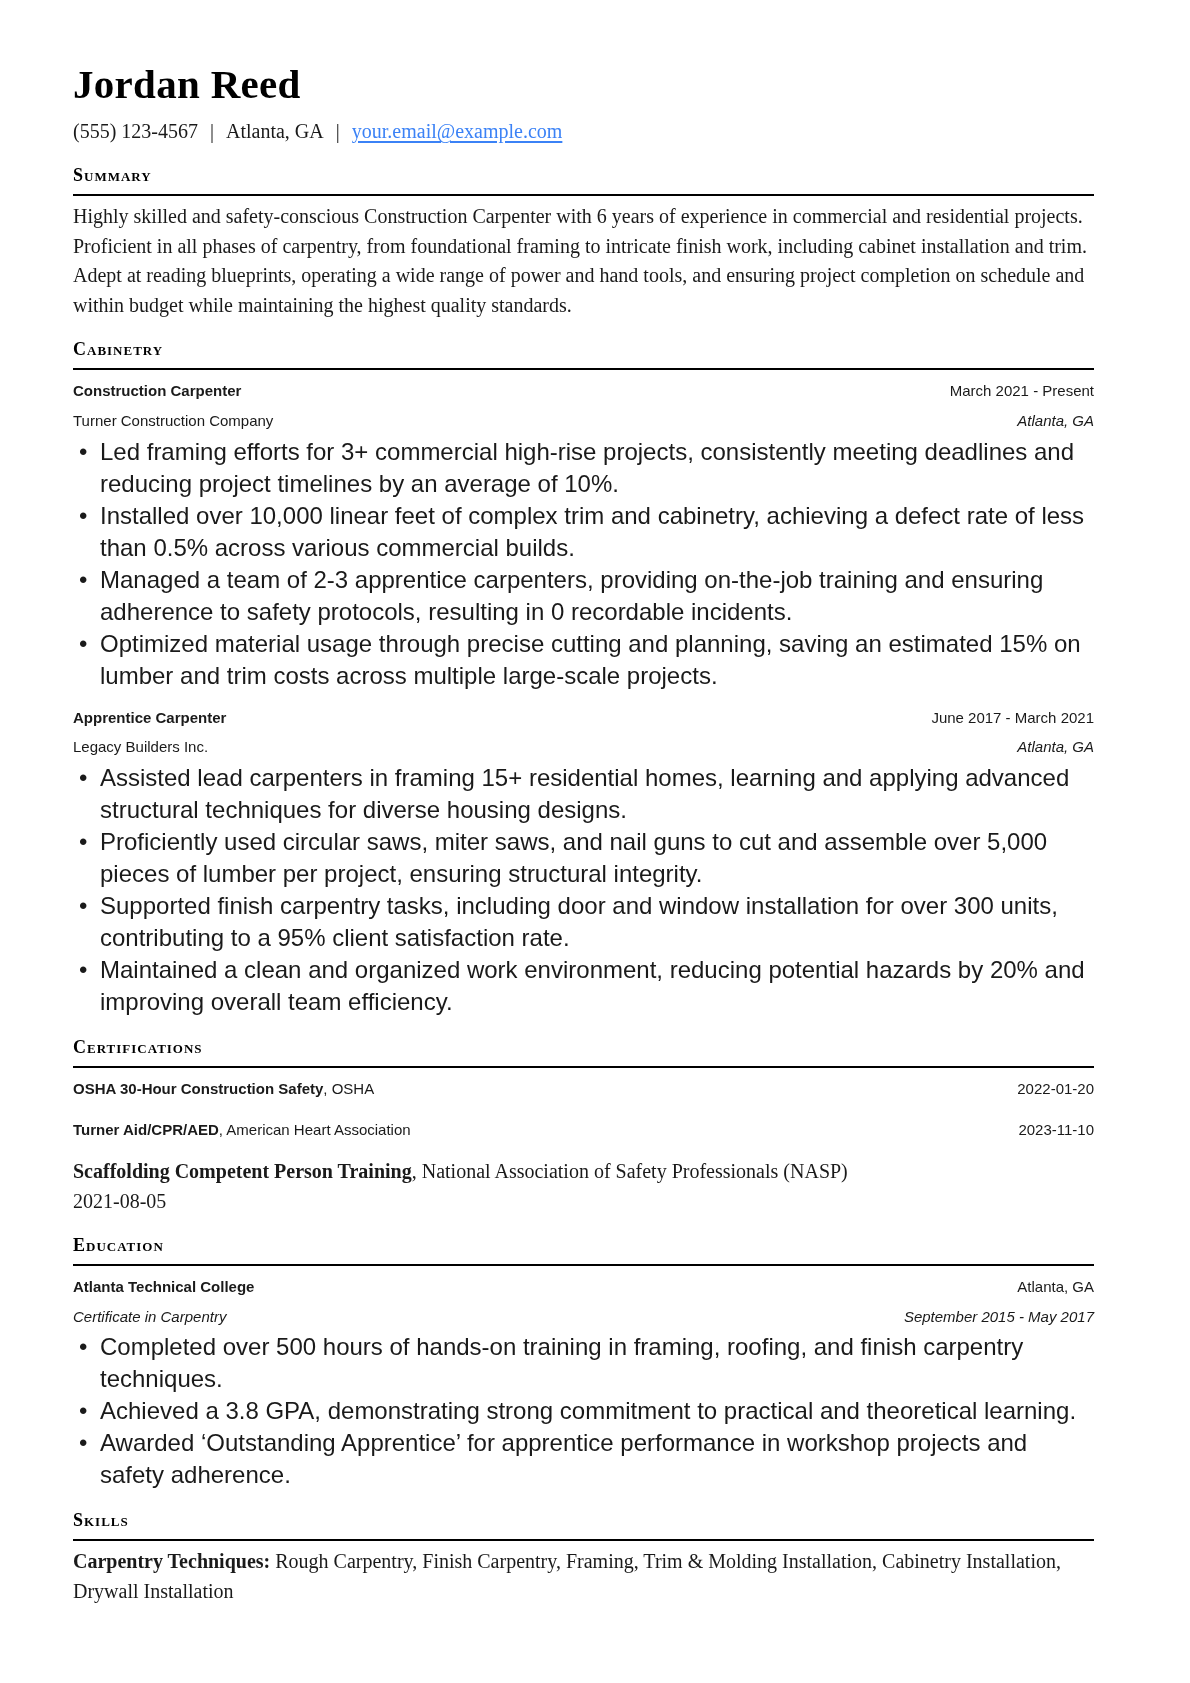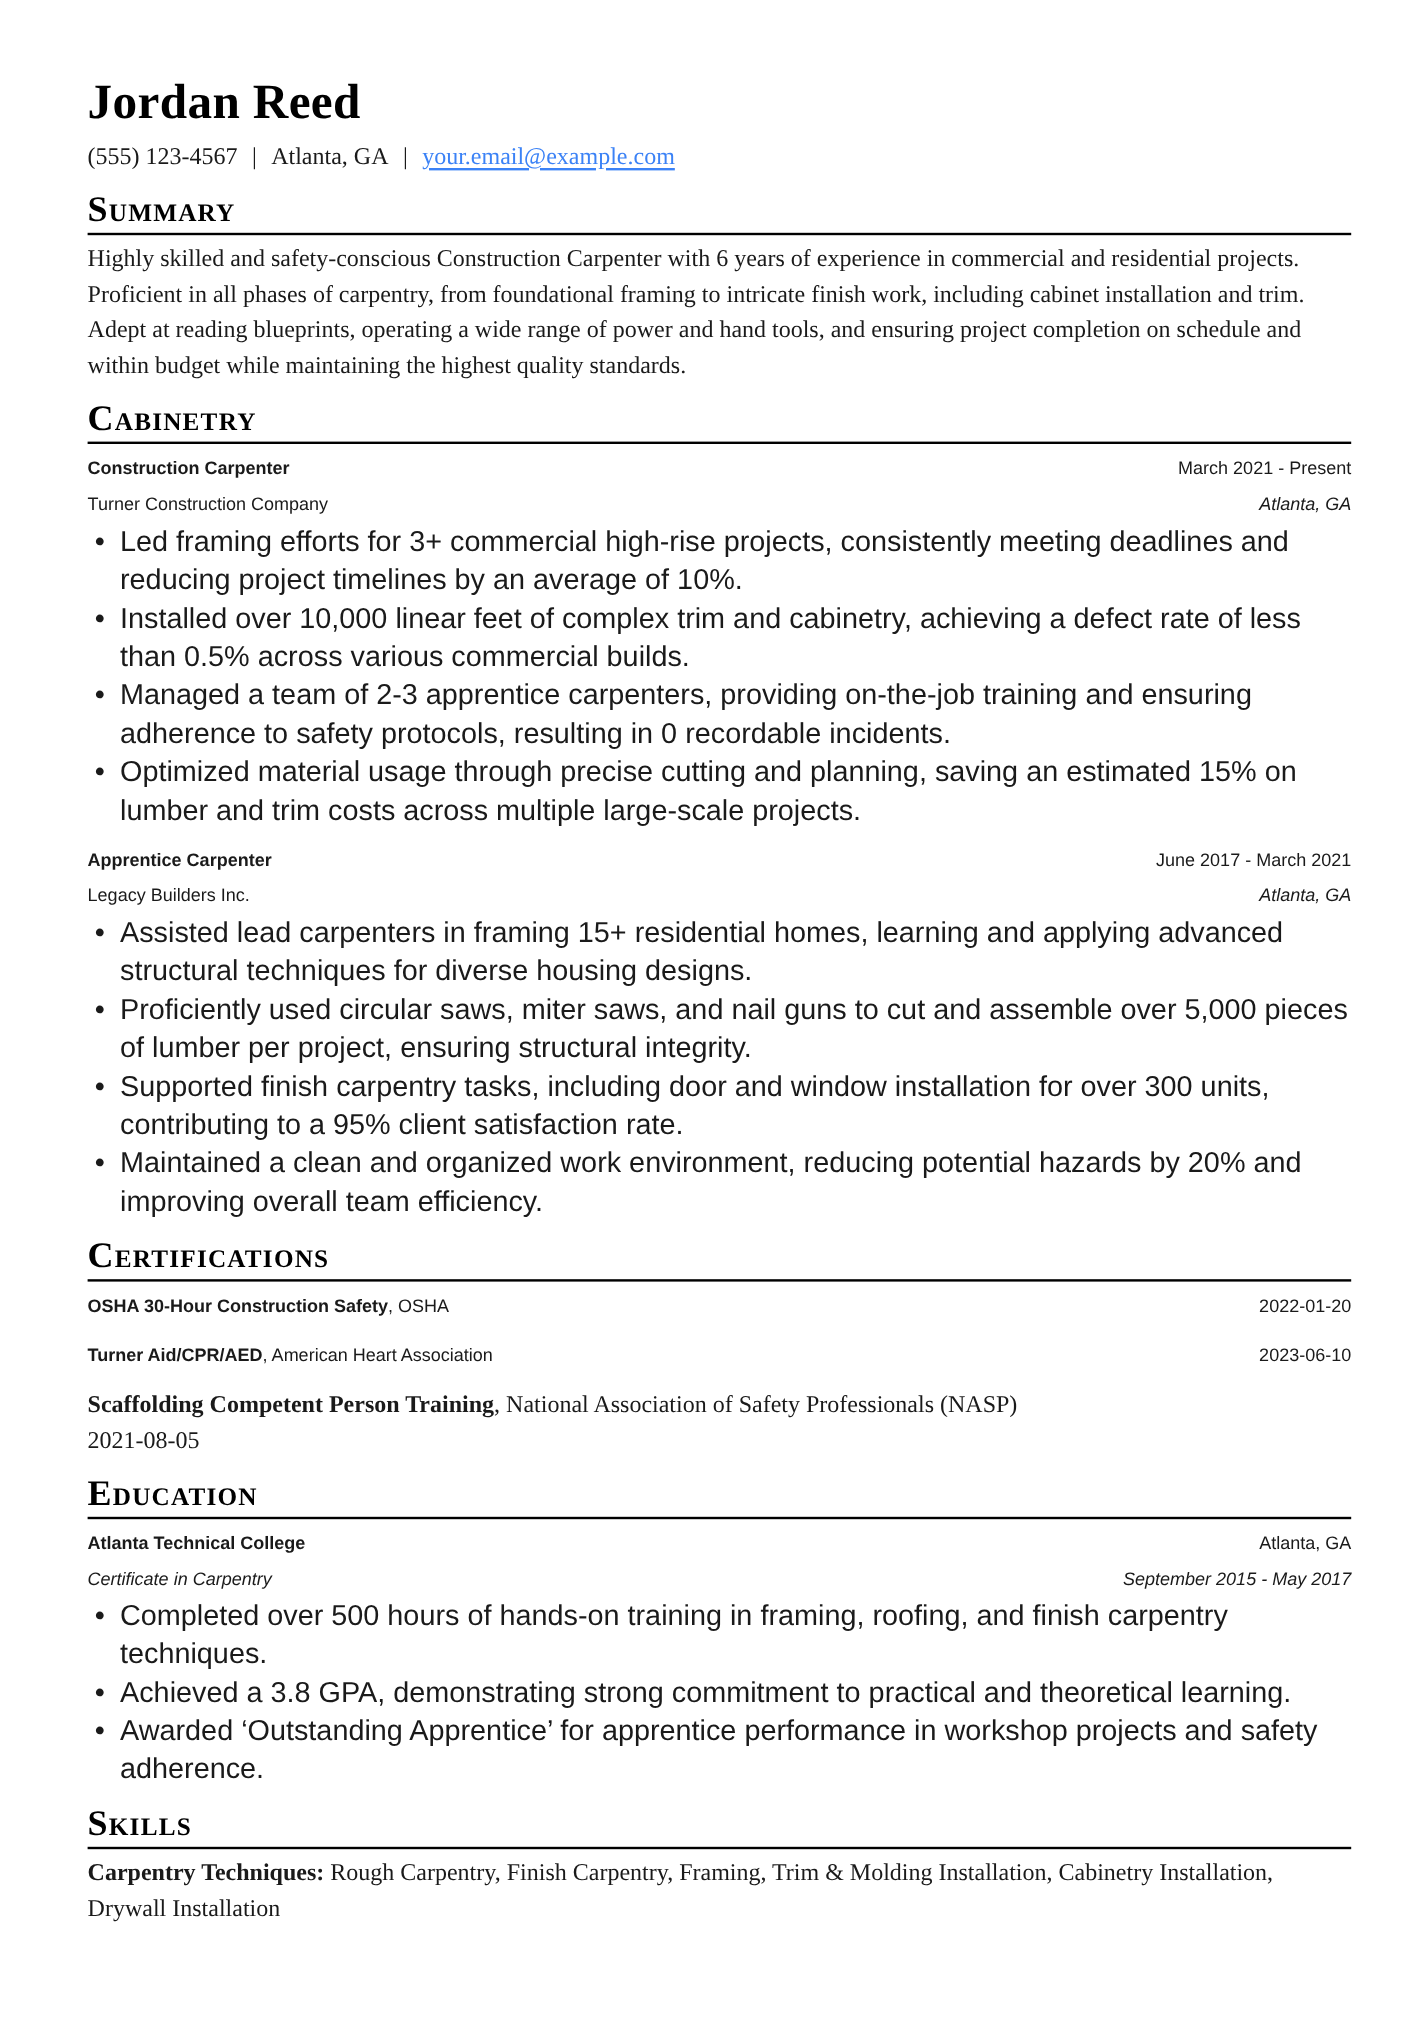--- a/index.html
+++ b/index.html
@@ -7,21 +7,21 @@
     body {
       font-family: "DejaVu Serif", "Liberation Serif", serif;
       color: #1a1a1a;
       font-size: 19.5px;
       line-height: 29.5px;
     }
     .page {
       position: relative;
       width: 1190px;
       height: 1683px;
-      padding: 58px 64px 0 73px;
+      padding: 58px 96px 0 73px;
     }
     .name {
       font-family: "Liberation Serif", serif;
       font-weight: bold;
       font-size: 41px;
       line-height: 52px;
       color: #000;
       letter-spacing: 0.3px;
     }
     .contact {
@@ -29,21 +29,21 @@
       font-size: 20px;
       line-height: 30px;
       margin-top: 6px;
       color: #1a1a1a;
     }
     .contact .sep { margin: 0 12px; }
     .contact a { color: #3b82f6; text-decoration: underline; text-underline-offset: 3px; }
     .section-title {
       font-family: "Liberation Serif", serif;
       font-weight: bold;
-      font-size: 30px;
+      font-size: 18px;
       font-variant: small-caps;
       letter-spacing: 1px;
       line-height: 30px;
       color: #000;
       border-bottom: 2px solid #000;
       padding-bottom: 4px;
       margin-top: 14px;
       margin-bottom: 6px;
     }
     .body-text {
@@ -138,21 +138,21 @@
   <div>
     <div class="section-title">Certifications</div>
 
     <div class="row cert">
       <span><span class="bold">OSHA 30-Hour Construction Safety</span><span>, OSHA</span></span>
       <span>2022-01-20</span>
     </div>
 
     <div class="row cert">
       <span><span class="bold">Turner Aid/CPR/AED</span><span>, American Heart Association</span></span>
-      <span>2023-06-10</span>
+      <span>2023-11-10</span>
     </div>
 
     <div class="body-text cert">
       <span class="bold">Scaffolding Competent Person Training</span><span>, National Association of Safety Professionals (NASP)</span>
       <div>2021-08-05</div>
     </div>
   </div>
 
   <div>
     <div class="section-title">Education</div>

